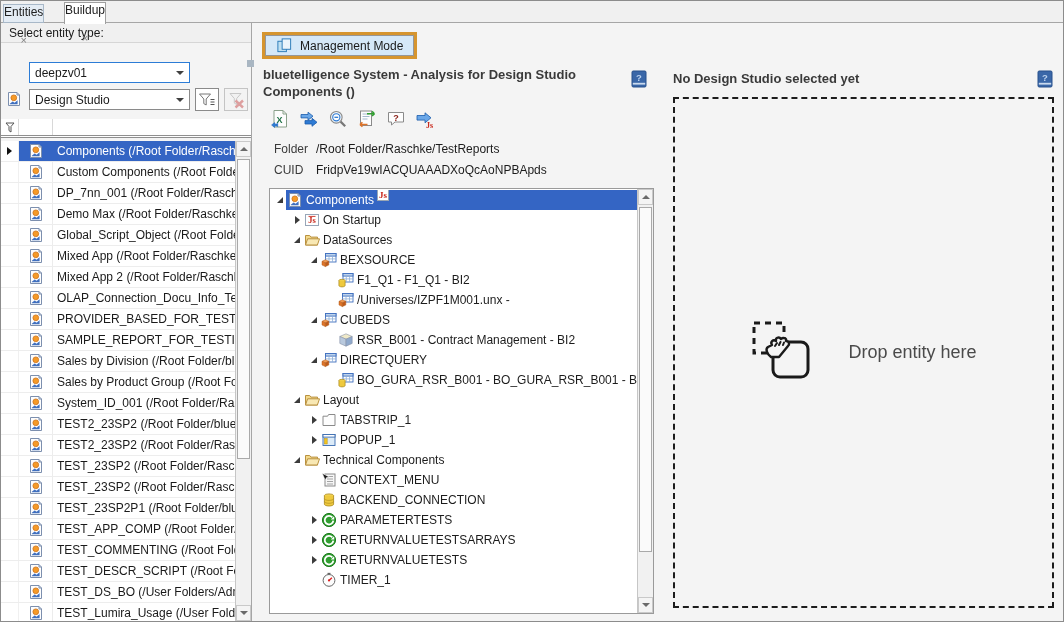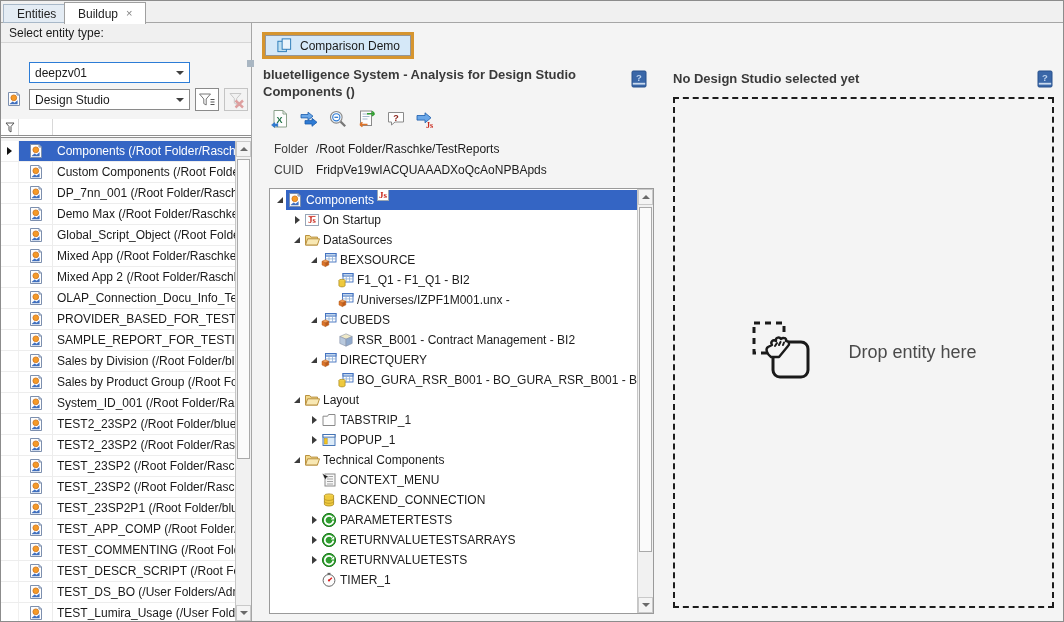--- a/index.html
+++ b/index.html
@@ -4,21 +4,21 @@
 <style>
   html,body{margin:0;padding:0;background:#d8d8d8;}
   *{box-sizing:border-box;}
   .window{position:relative;width:1064px;height:622px;background:#f4f4f4;border:1px solid #8c8c8c;
     font-family:"Liberation Sans",sans-serif;font-size:12px;color:#222;overflow:hidden;}
   .icn{display:inline-grid;place-items:center;width:16px;height:16px;flex:0 0 16px;}
   .icn svg{display:block;}
 
   
   .tabbar{position:absolute;left:0;top:0;right:0;height:22px;background:#f0f0f0;border-bottom:1px solid #a6a6a6;}
-  .tab{position:absolute;display:flex;align-items:center;gap:8px;padding:0 13px;cursor:default;}
+  .tab{position:absolute;display:flex;align-items:center;gap:16px;padding:0 0;cursor:default;flex-direction:column;}
   .tab-inactive{left:2px;top:3px;height:19px;background:#e4ecf4;border:1px solid #a8b8c8;z-index:1;}
   .tab-active{left:63px;top:1px;height:22px;background:#fff;border:1px solid #a0a0a0;border-bottom:none;z-index:2;}
   .tab-close{color:#808080;font-size:11px;line-height:11px;}
 
   
   .left-panel{position:absolute;left:0;top:22px;width:251px;bottom:0;background:#f4f4f4;border-right:1px solid #a6a6a6;}
   .lp-header{position:absolute;left:0;top:0;right:0;height:20px;background:#f0f0f0;border-bottom:1px solid #d6d6d6;
     line-height:20px;padding-left:8px;color:#1a1a1a;}
   .dropdown{position:absolute;height:21px;background:#fff;display:flex;align-items:center;padding:8px 5px;gap:4px;}
   .dd-sys{left:28px;top:39px;width:161px;border:1px solid #2c7cd6;}
@@ -486,21 +486,21 @@
 
   <span class="splitter-sq"></span>
 
   <div class="cmp-btn">
     <span class="icn" id="cmp-icon" style="width:17px;height:17px;">
         <svg width="17" height="17" viewBox="0 0 18 18">
           <rect x="2" y="4.5" width="9" height="11" fill="#bfe0f2" stroke="#2a7ab8"></rect>
           <rect x="6.5" y="2" width="9" height="11" fill="#eaf4fb" stroke="#2a7ab8"></rect>
         </svg>
       </span>
-    <span>Comparison Demo</span>
+    <span>Management Mode</span>
   </div>
 
   <div class="mid-title">bluetelligence System - Analysis for Design Studio Components ()</div>
   <span class="help-icon help-mid" id="help-mid"><svg width="18" height="18" viewBox="0 0 18 18">
         <rect x="2" y="1" width="14" height="16" rx="1.2" fill="#3a67a8" stroke="#27508c"></rect>
         <rect x="2.8" y="12.8" width="12.4" height="1.8" fill="#c9d9ee"></rect>
         <text x="9" y="10.8" text-anchor="middle" font-size="9.5" font-weight="bold" fill="#bcd2ee" font-family="Liberation Sans,sans-serif">?</text>
       </svg></span>
 
   <div class="toolbar" id="analysis-toolbar">

